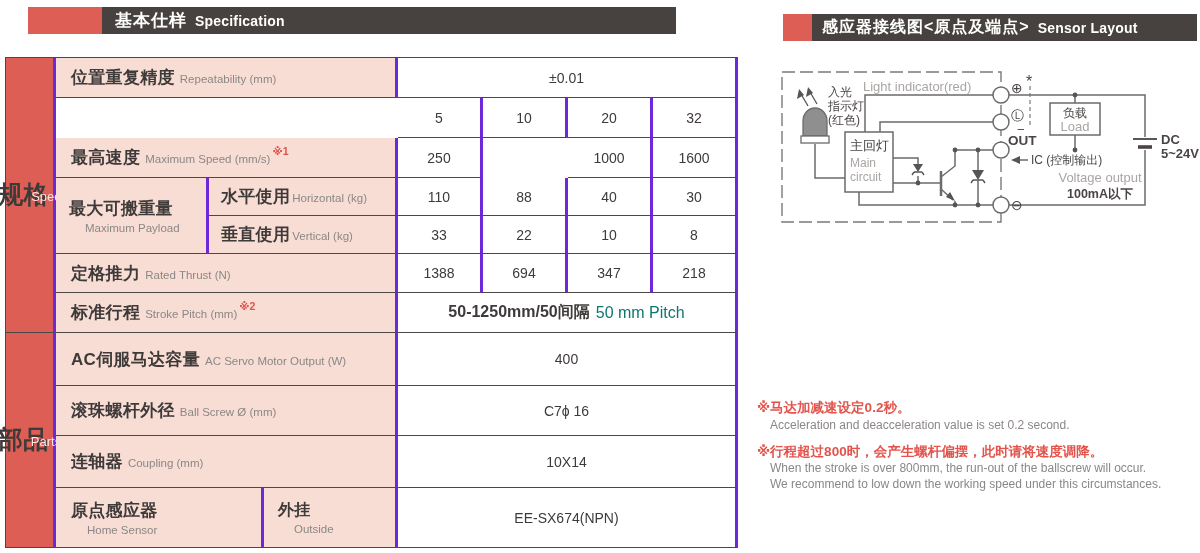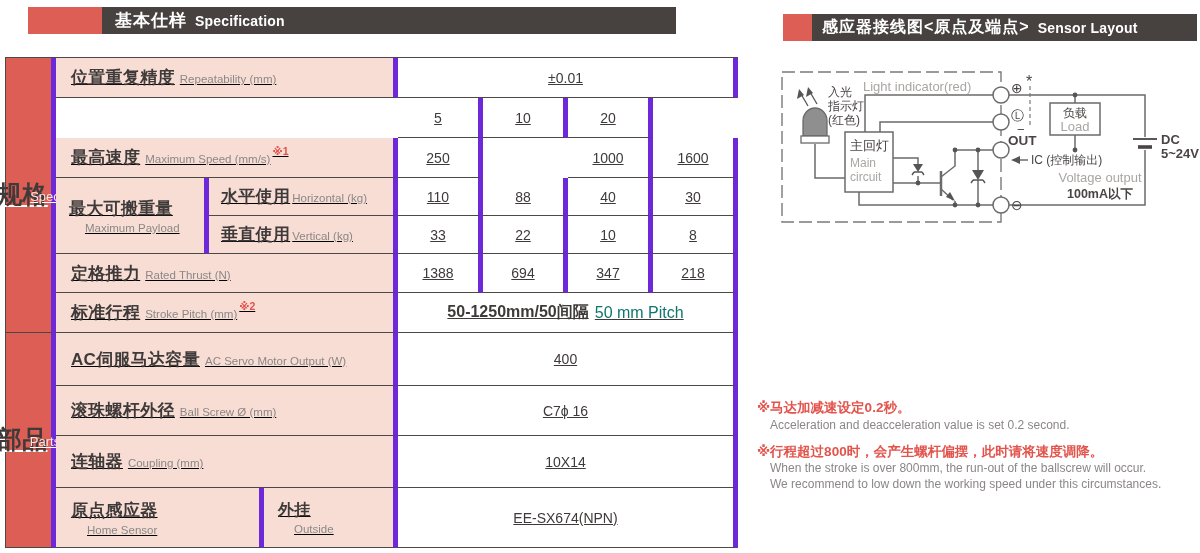--- a/index.html
+++ b/index.html
@@ -23,21 +23,21 @@
   #hdr-right .t-zh{font-size:16px;}
 
   
   .spec-grid{
     position:absolute;left:5px;top:57px;
     display:grid;
     grid-template-columns:50px 153px 55px 134px 85px 85px 85px 85px;
     grid-template-rows:40px 40px 40px 38px 38px 39px 40px 53px 50px 52px 60px;
     border-top:1px solid #4d4846;border-left:1px solid #4d4846;
   }
-  .cell{border-right:5px solid #6d28d9;border-bottom:1px solid #4d4846;display:flex;box-sizing:border-box;text-decoration:underline;}
+  .cell{border-right:3px solid #6d28d9;border-bottom:1px solid #4d4846;display:flex;box-sizing:border-box;}
   .lbl{background:#f8ddd5;align-items:center;padding-left:15px;}
   .val{background:#fff;align-items:center;justify-content:center;font-size:14px;color:#3e3a39;}
   .sec{background:#dc5e54;flex-direction:row;align-items:center;justify-content:center;color:#fff;}
   .sec .zh{font-size:25px;font-weight:700;width:28px;text-align:center;word-break:break-all;line-height:1.18;}
   .sec .en{font-size:13px;margin-top:3px;color:#fbe6e1;}
   .zh{font-size:17px;font-weight:600;color:#3e3a39;letter-spacing:0.3px;white-space:nowrap;}
   .en{font-size:11.5px;color:#8b8786;margin-left:5px;margin-top:3px;white-space:nowrap;}
   .ref{font-size:10.5px;color:#e0524b;font-weight:700;position:relative;top:-7px;margin-left:2px;}
   .lbl.stack{flex-direction:column;align-items:flex-start;justify-content:center;padding-left:13px;}
   .lbl.stack .en{margin-left:16px;margin-top:2px;}
@@ -88,20 +88,21 @@
 
   <div class="cell lbl" style="grid-area:1/2/2/5">
     <span class="zh">位置重复精度</span>
     <span class="en">Repeatability (mm)</span>
   </div>
   <div class="cell val" style="grid-area:1/5/2/9">±0.01</div>
 
   <div class="cell val" style="grid-area:2/5/3/6">5</div>
   <div class="cell val" style="grid-area:2/6/3/7">10</div>
   <div class="cell val" style="grid-area:2/7/3/8">20</div>
+  <div class="cell val" style="grid-area:2/8/3/9">32</div>
 
   <div class="cell lbl" style="grid-area:3/2/4/5">
     <span class="zh">最高速度</span>
     <span class="en">Maximum Speed (mm/s)</span>
     <span class="ref">※1</span>
   </div>
   <div class="cell val" style="grid-area:3/5/4/6">250</div>
   <div class="cell val" style="grid-area:3/7/4/8">1000</div>
   <div class="cell val" style="grid-area:3/8/4/9">1600</div>
 

